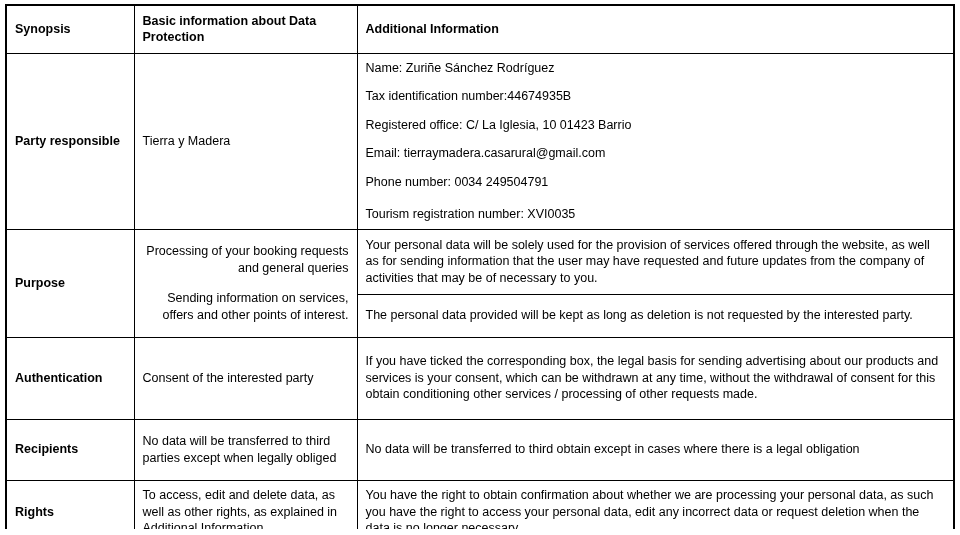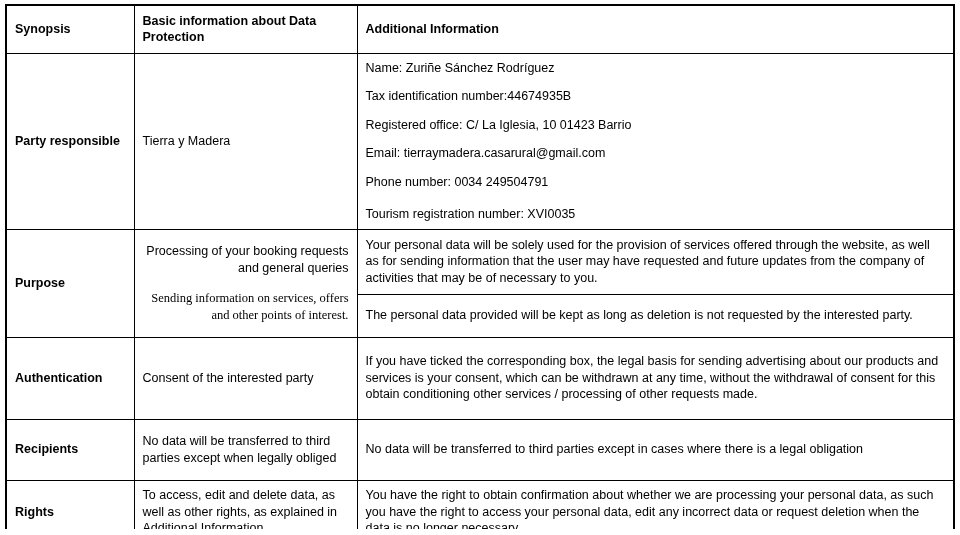--- a/index.html
+++ b/index.html
@@ -39,21 +39,21 @@
   td.rowlabel {
     font-weight: bold;
     font-size: 13px;
     padding-left: 6px;
   }
   td.party-add { vertical-align: middle; }
   p { margin: 0; }
   p.party-line { margin: 0 0 12px 0; }
   p.party-line:last-child { margin-bottom: 0; margin-top: 16px; }
   p.stack { margin: 0 0 14px 0; text-align: right; }
-  p.stack:last-child { margin-bottom: 0; font-family: Liberation Serif, serif; }
+  p.stack:last-child { margin-bottom: 0; }
 
   tr.r-header  { height: 48px; }
   tr.r-party   { height: 162px; }
   tr.r-purp1   { height: 65px; }
   tr.r-purp2   { height: 43px; margin-left: 12px; }
   tr.r-auth    { height: 82px; }
   tr.r-recip   { height: 61px; }
   tr.r-rights  { height: 64px; }
 </style>
 </head>
@@ -101,21 +101,21 @@
 
     <tr class="r-auth">
       <td class="rowlabel">Authentication</td>
       <td>Consent of the interested party</td>
       <td>If you have ticked the corresponding box, the legal basis for sending advertising about our products and services is your consent, which can be withdrawn at any time, without the withdrawal of consent for this obtain conditioning other services / processing of other requests made.</td>
     </tr>
 
     <tr class="r-recip">
       <td class="rowlabel">Recipients</td>
       <td>No data will be transferred to third parties except when legally obliged</td>
-      <td>No data will be transferred to third parties except in cases where there is a legal obligation</td>
+      <td>No data will be transferred to third obtain except in cases where there is a legal obligation</td>
     </tr>
 
     <tr class="r-rights">
       <td class="rowlabel">Rights</td>
       <td>To access, edit and delete data, as well as other rights, as explained in Additional Information</td>
       <td>You have the right to obtain confirmation about whether we are processing your personal data, as such you have the right to access your personal data, edit any incorrect data or request deletion when the data is no longer necessary.</td>
     </tr>
   </tbody>
     </table>
 </div>

